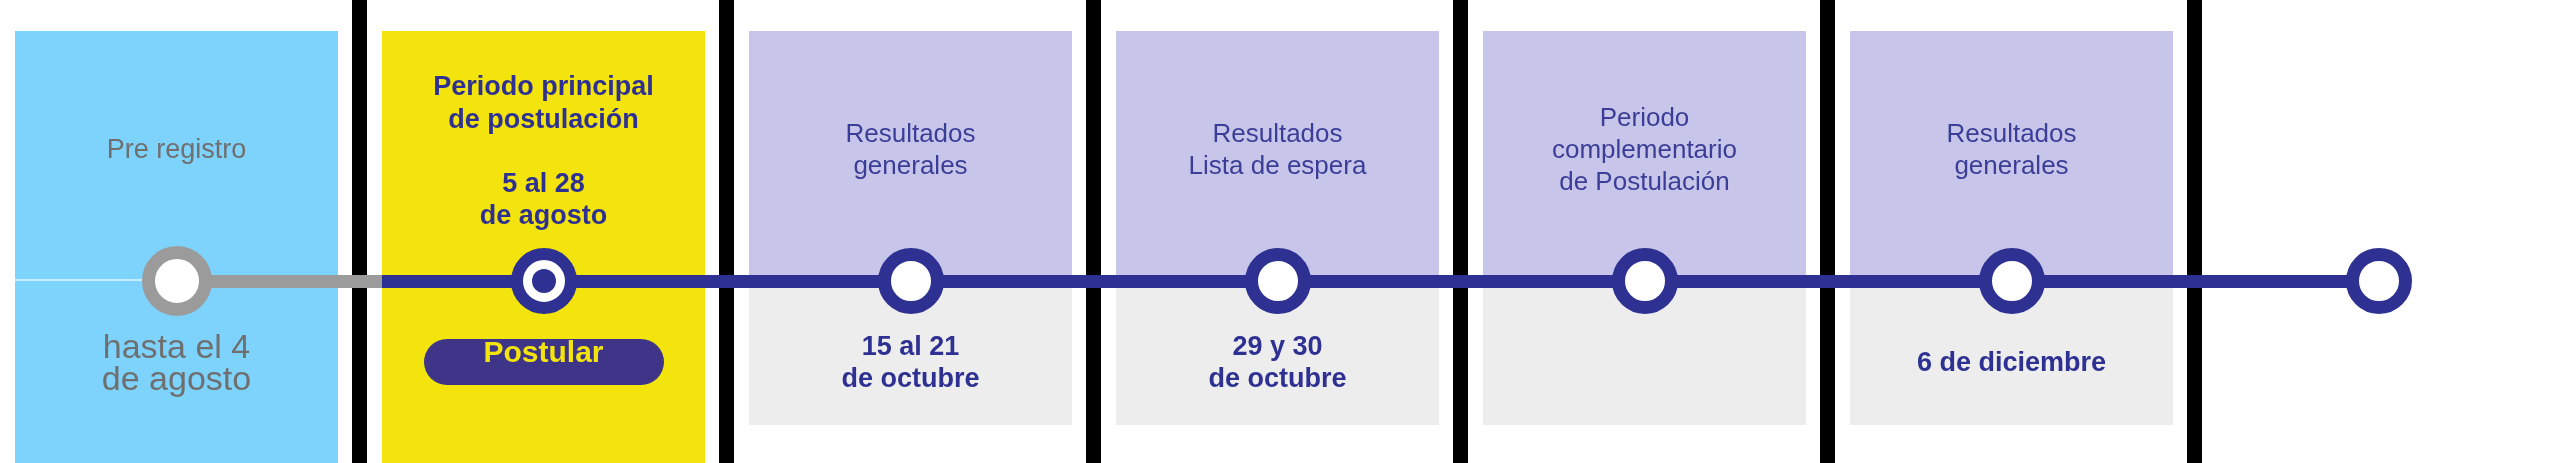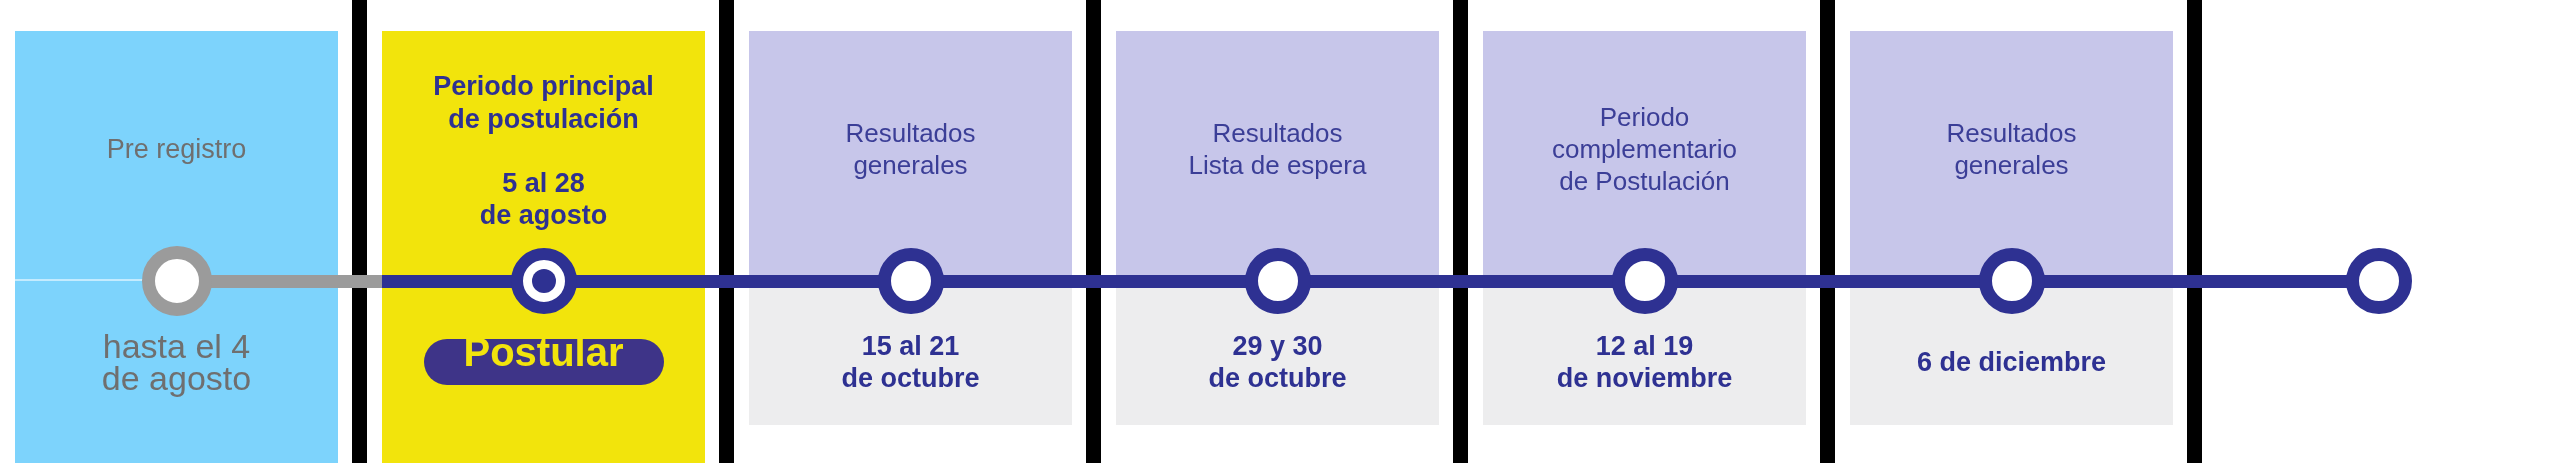--- a/index.html
+++ b/index.html
@@ -127,21 +127,21 @@
   .postular-btn {
     position: absolute;
     left: 50%; top: 331px;
     transform: translate(-50%, -50%);
     width: 240px; height: 46px;
     border: none;
     border-radius: 23px;
     background: #3e3488;
     color: #f2e40c;
     font-family: "Liberation Sans", sans-serif;
-    font-size: 40px;
+    font-size: 30px;
     font-weight: bold;
     display: flex;
     align-items: center;
     justify-content: center;
     cursor: pointer;
     z-index: 6;
     padding: 0 0 20px 0;
   }
 </style>
 </head>
@@ -188,22 +188,20 @@
     <div class="txt stage-date">29 y 30
 de octubre</div>
   </div>
 
   <div class="panel" style="left:1483px">
     <div class="top-section"></div>
     <div class="bottom-section"></div>
     <div class="txt stage-label">Periodo
 complementario
 de Postulación</div>
-    <div class="txt stage-date">12 al 19
-de noviembre</div>
   </div>
 
   <div class="panel" style="left:1850px">
     <div class="top-section"></div>
     <div class="bottom-section"></div>
     <div class="txt stage-label">Resultados
 generales</div>
     <div class="txt stage-date">6 de diciembre</div>
   </div>
 

